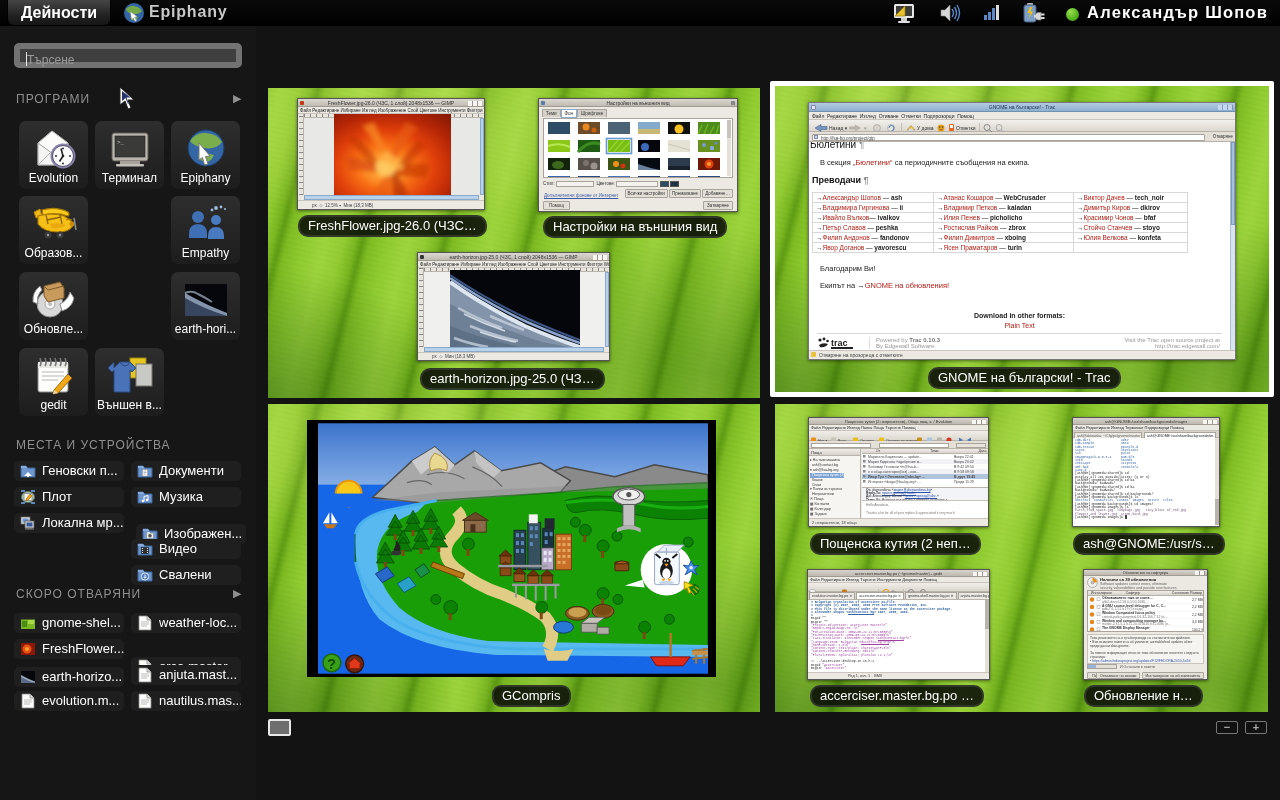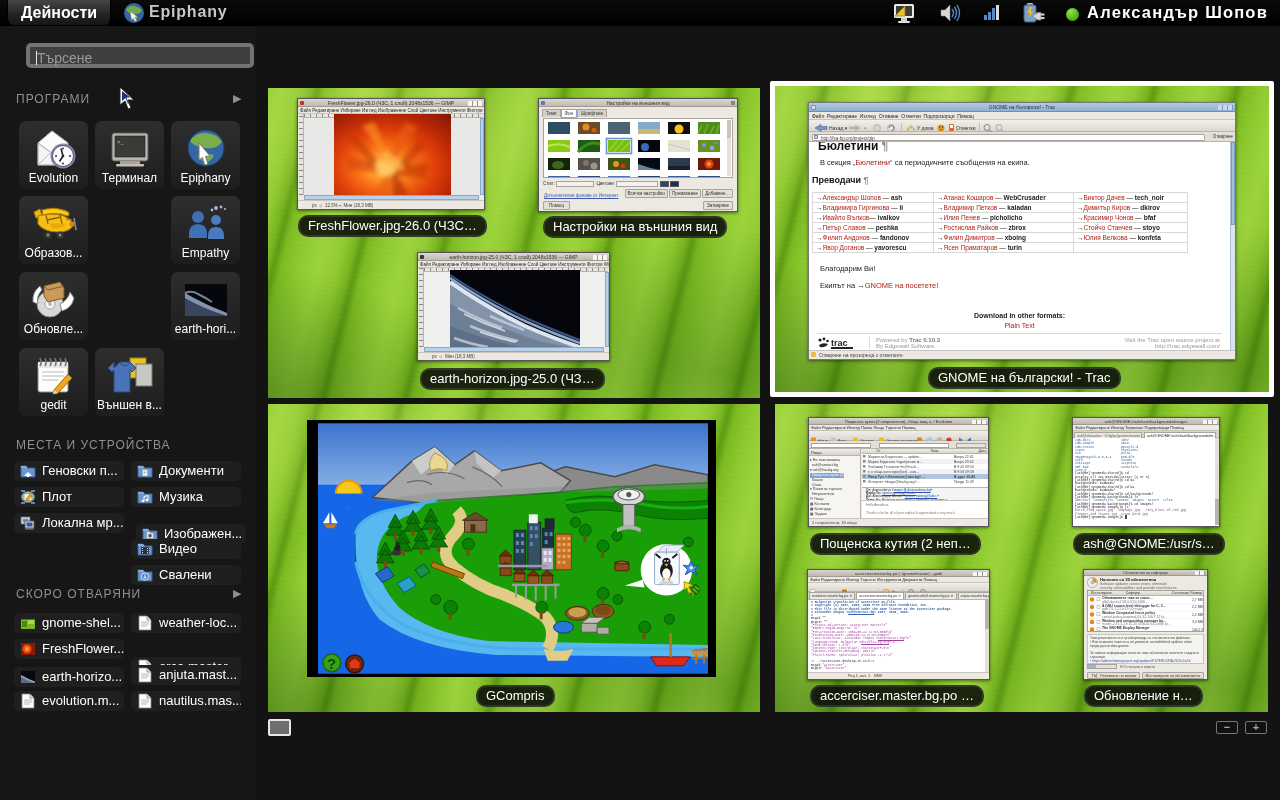--- a/index.html
+++ b/index.html
@@ -9,21 +9,21 @@
 #topbar{position:absolute;left:0;top:0;width:1280px;height:26px;background:linear-gradient(#0a0a0a,#000);color:#fff;}
 #actbtn{position:absolute;left:7px;top:0;height:26px;padding:0 13px;border-radius:0 0 7px 7px;background:linear-gradient(#464646,#202020 65%,#161616);border:1px solid #000;border-top:none;font-size:16px;font-weight:bold;color:#fff;line-height:25px;}
 #appmenu{position:absolute;left:122px;top:1px;height:24px;}
 #appmenu .nm{position:absolute;left:27px;top:2px;font-size:16px;font-weight:bold;color:#c8c8c8;letter-spacing:0.8px;}
 #clock{position:absolute;left:0;width:1280px;text-align:center;top:3px;font-size:16.5px;font-weight:bold;letter-spacing:1.5px;}
 #uname{position:absolute;right:12px;top:3px;font-size:16.5px;font-weight:bold;letter-spacing:1.2px;}
 #udot{position:absolute;right:201px;top:7.5px;width:13px;height:13px;border-radius:50%;background:radial-gradient(circle at 35% 30%,#9ade4e,#54b41c 60%,#3c8c10);}
 .sysico{position:absolute;top:3px;}
 
 #sidebar{position:absolute;left:0;top:26px;width:256px;height:774px;background:#161616;}
-#search{position:absolute;left:14px;top:17px;width:228px;height:25px;border-radius:5px;background:#3f3f3f;border:4px solid #737373;color:#9a9a9a;font-size:14px;line-height:23px;padding-left:6px;margin-left:12px;}
+#search{position:absolute;left:14px;top:17px;width:228px;height:25px;border-radius:5px;background:#3f3f3f;border:6px solid #737373;color:#9a9a9a;font-size:12px;line-height:23px;padding-left:6px;}
 .shead{position:absolute;left:16px;font-size:12px;color:#8f8f8f;letter-spacing:1px;}
 .sarrow{position:absolute;color:#8f8f8f;font-size:11px;}
 .tile{position:absolute;width:69px;height:68px;border-radius:7px;background:linear-gradient(#2e2e2e,#1d1d1d);}
 .tile .lab{position:absolute;left:0;right:0;bottom:4px;text-align:center;font-size:12px;color:#fff;white-space:nowrap;overflow:hidden;}
 .tile .ic{position:absolute;left:50%;top:4px;transform:translateX(-50%);width:48px;height:48px;}
 .pill{position:absolute;height:20px;border-radius:5px;background:#1f1f1f;color:#fff;font-size:13px;line-height:20px;white-space:nowrap;overflow:hidden;}
 .pill .pic{position:absolute;left:6px;top:2px;width:16px;height:16px;}
 .pill .ptx{position:absolute;left:28px;top:0;}
 
 .ws{position:absolute;overflow:hidden;}
@@ -550,21 +550,21 @@
             <path d="M192 7.5 L195 10" stroke="#aaa" stroke-width="1"></path>
         </svg>
       </div>
       <div style="position:absolute;left:0;right:0;top:29px;height:10px;background:#e4e0d8;border-bottom:1px solid #b8b4ac;">
         <div style="position:absolute;left:3px;top:1.5px;right:30px;height:7px;background:#fff;border:1px solid #a8a49c;border-radius:1px;font-size:4.5px;line-height:7px;color:#444;padding-left:8px;">http://fsa-bg.org/project/gtp</div>
         <span style="position:absolute;left:5px;top:3px;width:4px;height:4px;background:#c8d8ec;border:1px solid #88a;"></span>
         <div style="position:absolute;right:2px;top:2px;font-size:4.5px;color:#333;">Отваряне</div>
       </div>
 
       <div style="position:absolute;left:0;right:5px;top:39px;bottom:9px;background:#fff;overflow:hidden;">
-        <div style="position:absolute;left:9px;top:-3px;font-size:12px;font-weight:bold;color:#111;">Бюлетини <span style="color:#888;">¶</span></div>
+        <div style="position:absolute;left:1px;top:-3px;font-size:10px;font-weight:normal;color:#111;">Бюлетини <span style="color:#888;">¶</span></div>
         <div style="position:absolute;left:11px;top:16px;font-size:7.5px;color:#222;">В секция <span style="color:#b02018;">„Бюлетини“</span> са периодичните съобщения на екипа.</div>
         <div style="position:absolute;left:3px;top:33px;font-size:9px;font-weight:bold;color:#111;">Преводачи <span style="color:#888;">¶</span></div>
         <table style="position:absolute;left:3px;top:50px;width:375px;border-collapse:collapse;font-size:6.5px;table-layout:fixed;" cellspacing="0">
             <colgroup>
               <col style="width:121px">
               <col style="width:140px">
               <col style="width:114px">
             </colgroup>
           <tbody>
               <tr>
@@ -593,21 +593,21 @@
                 <td class="c1">→<span class="rl">Юлия Велкова</span> — <b>konfeta</b></td>
               </tr>
           <tr>
                 <td class="c1">→<span class="rl">Явор Доганов</span> — <b>yavorescu</b></td>
                 <td class="c1">→<span class="rl">Ясен Праматаров</span> — <b>turin</b></td>
                 <td class="c1"></td>
               </tr>
         </tbody>
           </table>
         <div style="position:absolute;left:11px;top:122px;font-size:7.5px;color:#222;">Благодарим Ви!</div>
-        <div style="position:absolute;left:11px;top:139px;font-size:7.5px;color:#222;">Екипът на →<span class="rl">GNOME на посетете!</span></div>
+        <div style="position:absolute;left:11px;top:139px;font-size:7.5px;color:#222;">Екипът на →<span class="rl">GNOME на обновления!</span></div>
         <div style="position:absolute;left:0;right:0;top:170px;text-align:center;font-size:7px;font-weight:bold;color:#222;">Download in other formats:</div>
         <div style="position:absolute;left:0;right:0;top:180px;text-align:center;font-size:7px;color:#b02018;">Plain Text</div>
         <div style="position:absolute;left:8px;right:8px;top:191px;border-top:1px solid #d8d8d8;height:0;"></div>
         <svg style="position:absolute;left:6px;top:194px;" width="50" height="14" viewBox="0 0 50 14">
             <circle cx="5" cy="4" r="1.6" fill="#222"></circle>
             <circle cx="9" cy="3" r="1.4" fill="#222"></circle>
             <circle cx="12.5" cy="5" r="1.3" fill="#222"></circle>
             <path d="M4 9 Q8 6 13 8 Q10 12 5 11Z" fill="#222"></path>
             <text x="16" y="10" font-size="9" font-weight="bold" fill="#222">trac</text>
             <rect x="16" y="11" width="22" height="2" fill="#222"></rect>
@@ -837,21 +837,21 @@
             <path d="M382 228 L382 243 M390 227 L390 243"></path>
           </g>
         <rect x="378" y="230" width="16" height="4" fill="#c89048"></rect>
 
         <circle cx="14" cy="242" r="9" fill="#3aa018" stroke="#1a6808" stroke-width="1.5"></circle>
         <text x="9" y="248" font-size="15" font-weight="bold" fill="#104a04">?</text>
         <circle cx="37" cy="243" r="9" fill="#6a2a14" stroke="#3a1408" stroke-width="1.5"></circle>
         <path d="M30 243 L37 237 L44 243 L42.5 243 L42.5 248 L31.5 248 L31.5 243Z" fill="#e03818" stroke="#7a1808" stroke-width="1"></path>
       </svg>
     </div>
-    <div class="wlabel" style="left:208px;top:281px;">GCompris</div>
+    <div class="wlabel" style="left:224px;top:281px;border-radius:9px;">GCompris</div>
   </div>
   <div class="ws" id="ws4" style="left:775px;top:404px;width:493px;height:308px;">
       <div class="wall"></div>
 
     <div class="win" style="left:33px;top:13px;width:181px;height:110px;background:#ece9e3;">
       <div class="tbar" style="height:7px;font-size:4px;line-height:7px;">Пощенска кутия (2 непрочетени), Обща пощ. к. / Evolution<span class="wbtn" style="height:4px;top:1.5px;"></span></div>
       <div class="menur" style="top:7px;height:6px;line-height:6px;padding-left:2px;font-size:4px;">Файл Редактиране Изглед Папка Поща Търсене Помощ</div>
       <div style="position:absolute;left:0;right:0;top:13px;height:10px;background:linear-gradient(#f0ede8,#dcd8d0);border-bottom:1px solid #b8b4ac;">
         <svg width="180" height="10" viewBox="0 0 180 10">
             <rect x="2" y="2.5" width="5" height="5" rx="1" fill="#e89018"></rect>

